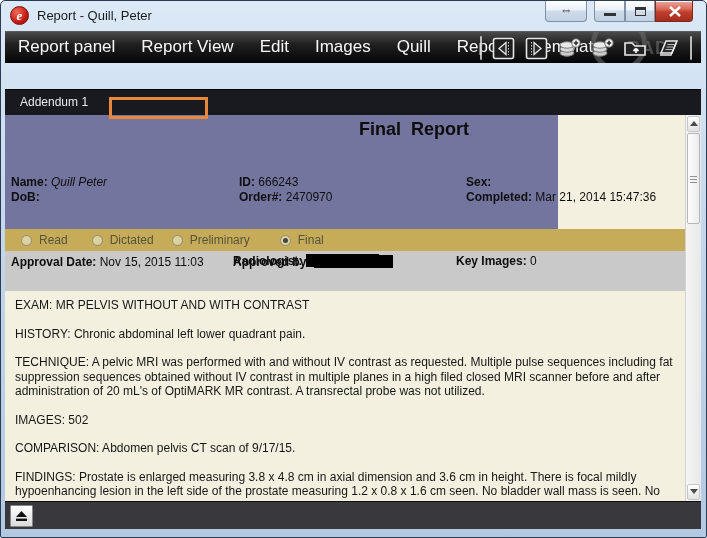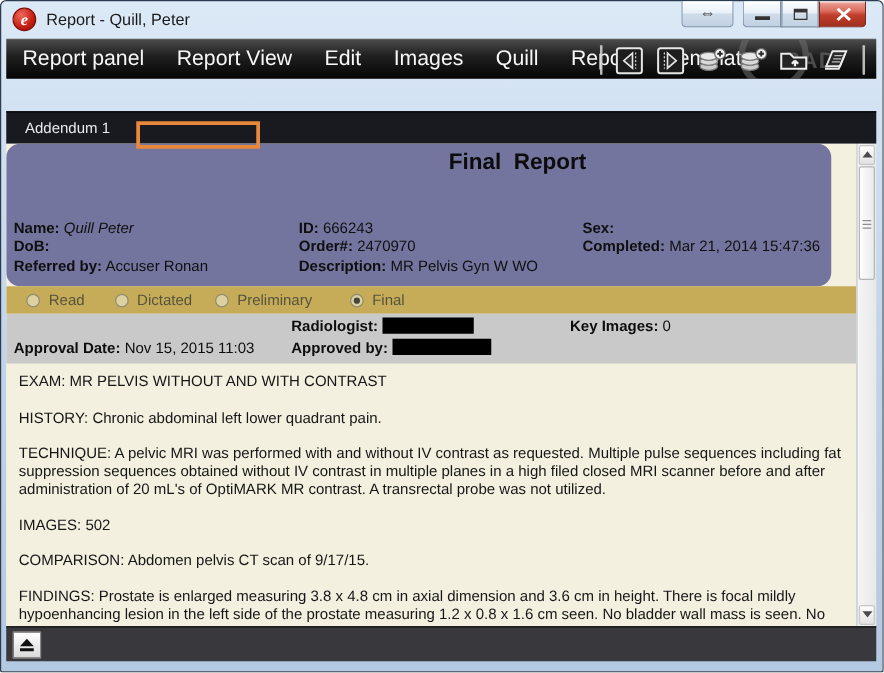--- a/index.html
+++ b/index.html
@@ -48,40 +48,40 @@
     color:#ededf2;font-size:12px;background:#16171c;border:1px solid #80808a;border-bottom:none;
     border-radius:2px 2px 0 0;cursor:pointer;}
   .subtabs{position:absolute;left:4px;top:88px;width:696px;height:26px;background:#181a20;border-top:1px solid #000;}
   .subtab{position:absolute;top:0;height:26px;line-height:25px;color:#e9e9ee;font-size:12px;cursor:pointer;}
   .subtab.addendum{left:15px;}
   .subtab.mainreport{left:122px;}
   .highlight-box{position:absolute;left:108px;top:96px;width:99px;height:22px;border:3px solid #e8883a;z-index:50;pointer-events:none;}
 
   
   .content{position:absolute;left:4px;top:114px;width:680px;height:386px;background:#f4f0e0;overflow:hidden;}
-  .purple{position:absolute;left:0;top:0;width:660px;height:114px;background:#74759f;border-radius:11px;}
+  .purple{position:absolute;left:0;top:0;width:553px;height:114px;background:#74759f;}
   .rpt-title{position:absolute;left:0;top:4px;width:680px;padding-left:138px;text-align:center;
     font-size:18px;font-weight:bold;color:#0c0c0c;white-space:pre;font-family:"Liberation Sans",sans-serif;}
   .fld{position:absolute;font-size:12px;color:#0f0f0f;white-space:nowrap;}
   .fld .lbl{font-weight:bold;}
   .fld .val{font-weight:normal;}
   .val-italic{font-style:italic;}
   .c1{left:6px;} .c2{left:234px;} .c3{left:461px;}
   .r1{top:60px;} .r2{top:75px;} .r3{top:91px;}
 
   .goldbar{position:absolute;left:0;top:114px;width:680px;height:22px;background:#c6ac58;
     display:flex;align-items:center;font-size:12px;color:#55543e;}
   .radio{display:inline-flex;align-items:center;cursor:pointer;}
   .radio .rdot{width:11px;height:11px;border-radius:50%;background:#ddd1a1;border:1px solid #8f8d75;margin-right:7px;position:relative;}
   .radio.selected .rdot::after{content:"";position:absolute;left:2px;top:2px;width:5px;height:5px;border-radius:50%;background:#46463e;}
   .radio.m1{margin-left:16px;} .radio.m2{margin-left:24px;} .radio.m3{margin-left:18px;} .radio.m4{margin-left:30px;}
 
   .metaband{position:absolute;left:0;top:136px;width:680px;height:40px;background:#c9c9c9;font-size:12px;color:#0d0d0d;}
   .mrow{position:absolute;left:0;width:680px;height:17px;white-space:nowrap;}
-  .mr1{top:3px;} .mr2{top:20px;}
+  .mr1{top:3px;} .mr2{top:4px;}
   .mfld{position:absolute;white-space:nowrap;}
   .mfld .lbl{font-weight:bold;}
   .redact{display:inline-block;background:#000;height:13px;vertical-align:-2px;margin-left:4px;}
   .redact.w1{width:73px;} .redact.w2{width:79px;}
 
   .bodytext{position:absolute;left:0;top:176px;width:680px;height:210px;background:#f4f0e0;
     padding:7px 10px;font-size:12px;line-height:14.5px;color:#161616;overflow:hidden;}
   .bodytext p{margin:0 0 14px 0;}
 
   
@@ -194,25 +194,23 @@
   </div>
   <div class="highlight-box"></div>
 
   <div class="content">
 
     <div class="purple">
       <div class="rpt-title">Final  Report</div>
 
       <div class="fld c1 r1"><span class="lbl">Name:</span> <span class="val val-italic">Quill Peter</span></div>
       <div class="fld c1 r2"><span class="lbl">DoB:</span> <span class="val"></span></div>
-      <div class="fld c1 r3"><span class="lbl">Referred by:</span> <span class="val">Accuser Ronan</span></div>
 
       <div class="fld c2 r1"><span class="lbl">ID:</span> <span class="val">666243</span></div>
       <div class="fld c2 r2"><span class="lbl">Order#:</span> <span class="val">2470970</span></div>
-      <div class="fld c2 r3"><span class="lbl">Description:</span> <span class="val">MR Pelvis Gyn W WO</span></div>
 
       <div class="fld c3 r1"><span class="lbl">Sex:</span> <span class="val"></span></div>
       <div class="fld c3 r2"><span class="lbl">Completed:</span> <span class="val">Mar 21, 2014 15:47:36</span></div>
     </div>
 
     <div class="goldbar">
       <span class="radio m1">
           <span class="rdot"></span>
           <span>Read</span>
         </span>

